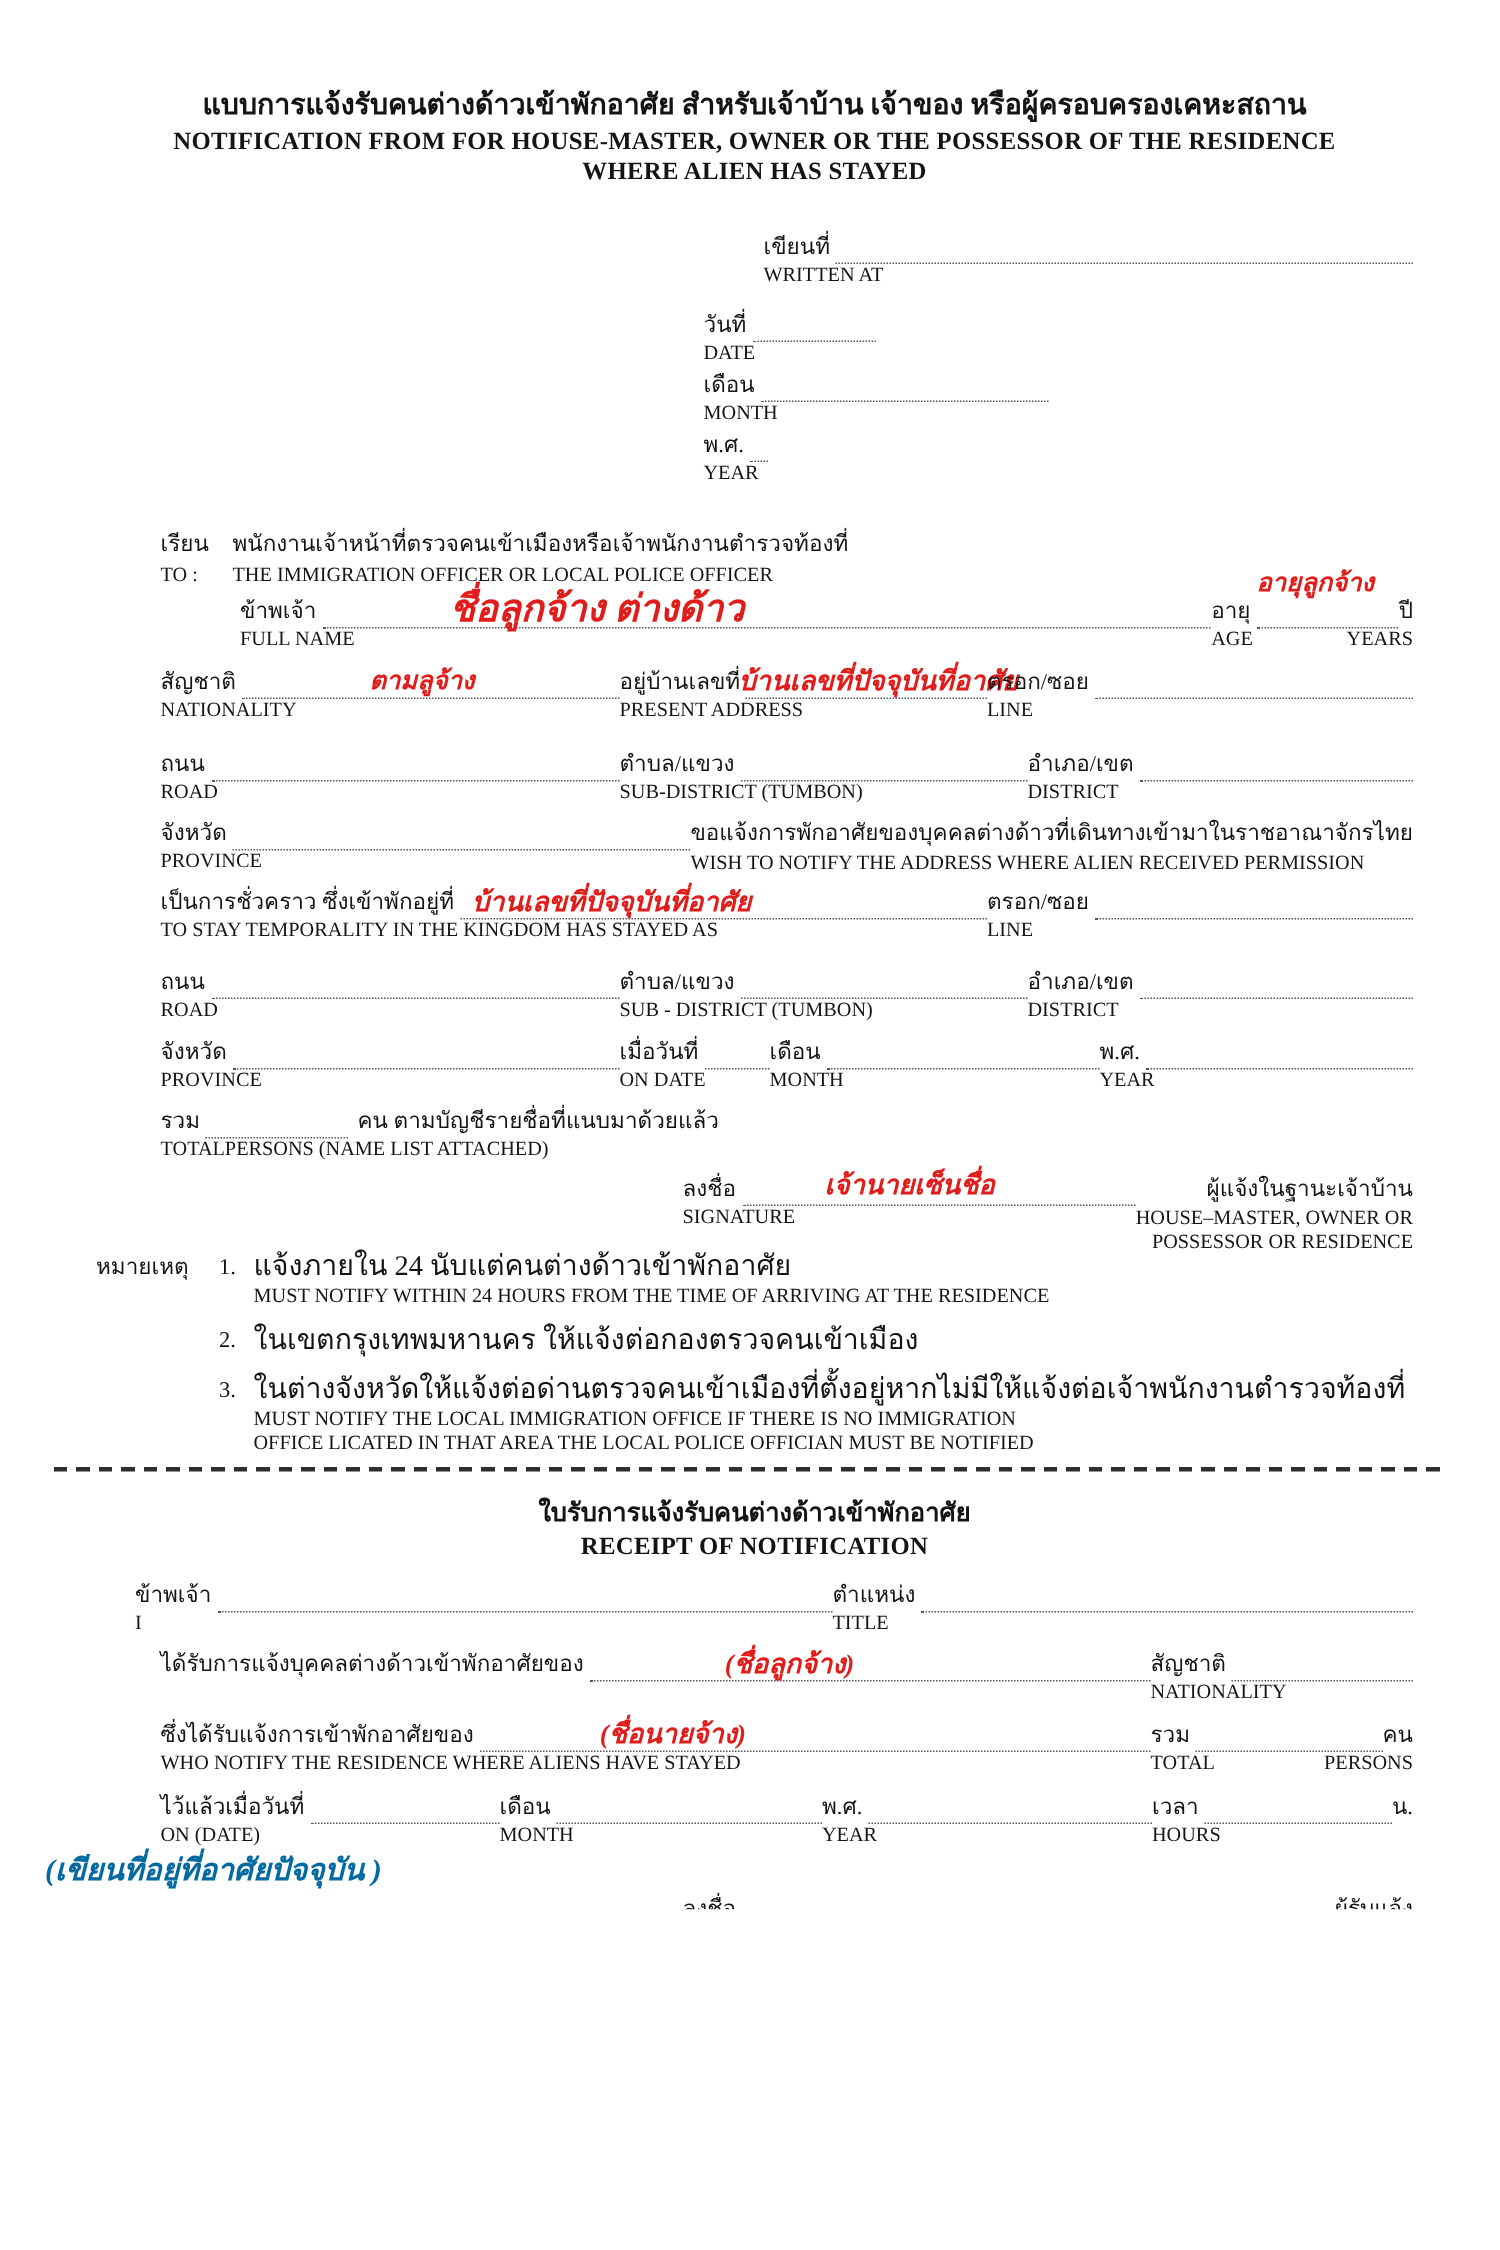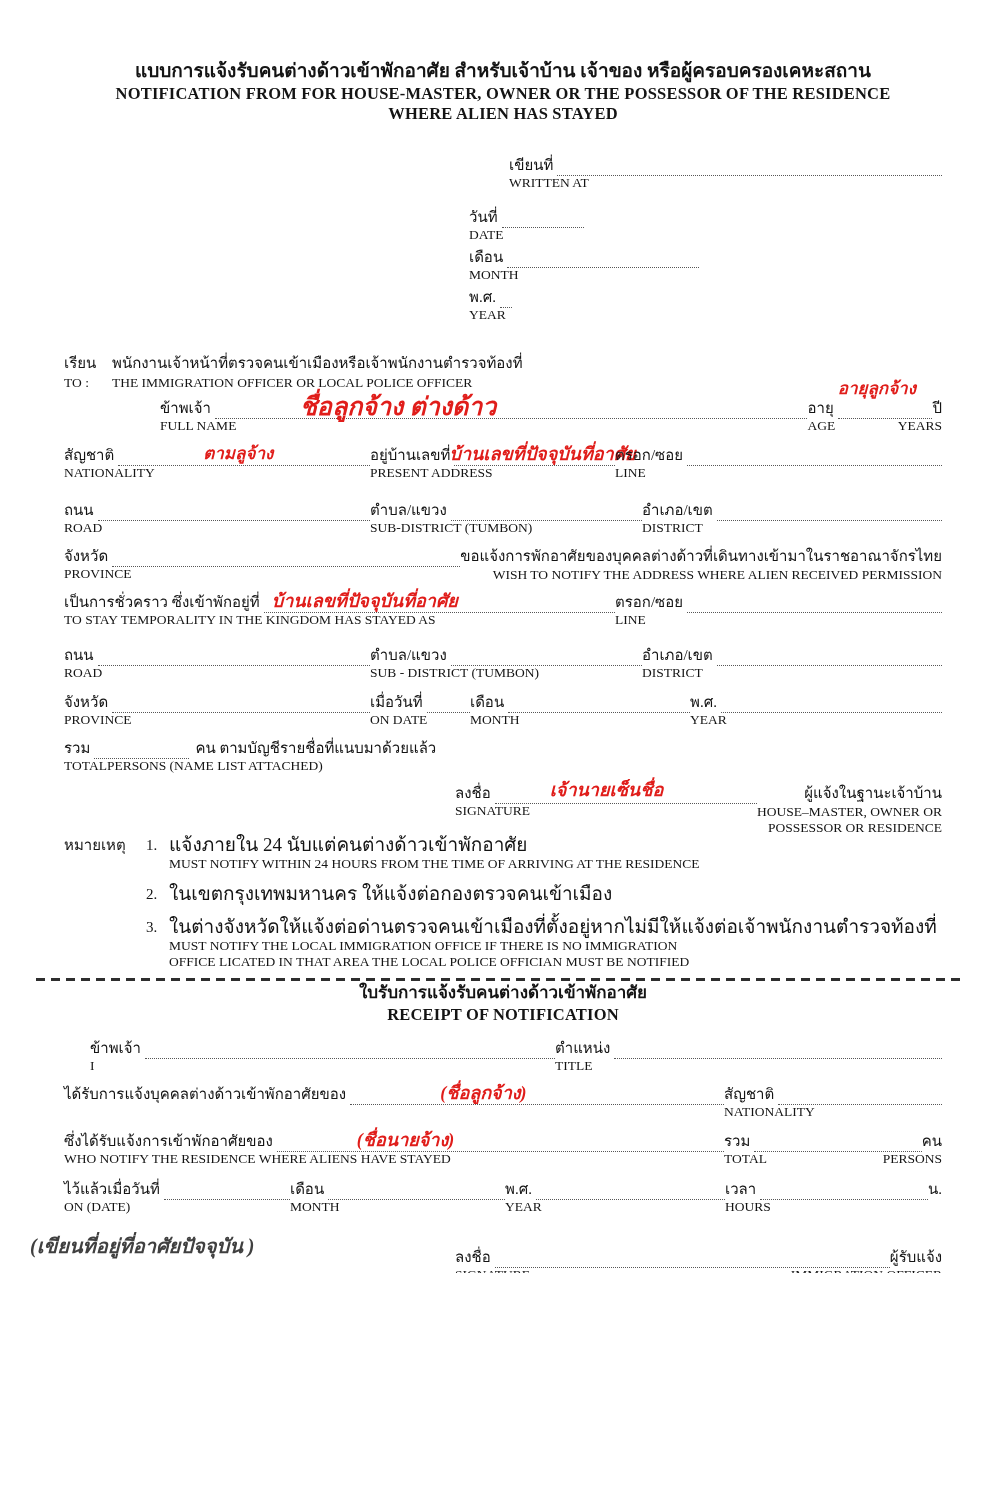--- a/index.html
+++ b/index.html
@@ -5,65 +5,65 @@
   html,body { margin:0; padding:0; background:#ffffff; }
   .page {
     position:relative; width:1000px; height:1273px; box-sizing:border-box;
     padding:58px 58px 0 64px; background:#fff; overflow:hidden;
     font-family:"Liberation Serif","DejaVu Serif",serif; color:#141414;
   }
   .center { text-align:center; }
   .title-th { font-size:19px; font-weight:bold; line-height:26px; }
   .title-en { font-size:16.5px; font-weight:bold; line-height:20px; letter-spacing:.2px; }
 
-  .row { display:flex; align-items:flex-start; }
+  .row { display:flex; align-items:flex-start;margin-left:43px; }
   .fld { display:flex; flex:1 1 auto; height:40px; min-width:0; }
   .fixed { flex:0 0 auto; }
   .lbl { position:relative; flex:0 0 auto; }
   .th  { font-size:15px; line-height:22px; white-space:nowrap; display:block; }
   .en  { position:absolute; left:0; top:21px; font-size:13.5px; line-height:16px; white-space:nowrap; }
   .lbl.r .en { left:auto; right:0; }
   .dots { flex:1 1 auto; border-bottom:1.6px dotted #575757; height:21px; position:relative; margin-left:4px; min-width:12px; }
   .note { position:absolute; bottom:2px; color:#e01d1a; font-weight:bold; font-style:italic; font-size:17px; line-height:18px; white-space:nowrap; }
-  .stack { display:flex; flex-direction:column; flex:0 0 auto;align-items:flex-end; }
+  .stack { display:flex; flex-direction:column; flex:0 0 auto; }
   .stack.r { align-items:flex-end; text-align:right; }
   .en2 { font-size:13.5px; line-height:16px; white-space:nowrap; display:block; }
 
   .to-row .lblcol { width:48px; flex:0 0 auto; }
   .to-row .en-inl { font-size:13.5px; line-height:17px; display:block; white-space:nowrap; }
 
   .notes { display:flex; margin-top:12px; }
   .notes .nlabel { width:82px; flex:0 0 auto; font-size:15px; line-height:22px; }
   .note-item { display:flex; margin-bottom:11px; }
   .note-item .num { width:23px; flex:0 0 auto; font-size:15px; line-height:22px; }
   .nth { display:block; font-size:19px; line-height:22px; white-space:nowrap; }
   .nen { display:block; font-size:13.5px; line-height:16px; white-space:nowrap; }
 
   .sep { margin:8px 0 0 -28px; width:930px; height:3px;
          background:repeating-linear-gradient(90deg,#2e2e2e 0 9px,transparent 9px 15px); }
 
-  .bottom-note { position:absolute; left:30px; top:1230px; color:#404040; font-weight:bold; font-style:italic; font-size:20px; white-space:nowrap; }
+  .bottom-note { position:absolute; left:30px; top:1230px; color:#0369a1; font-weight:bold; font-style:italic; font-size:20px; white-space:nowrap; }
   .red-dash { position:absolute; left:25px; height:3px;
               background:repeating-linear-gradient(90deg,#e8413e 0 7px,transparent 7px 11px); }
   .rd1 { top:1299px; width:292px; }
   .rd2 { top:1336px; width:297px; }
 
   .ml-writ { margin-left:445px; margin-top:30px; }
   .ml-date { margin-left:405px; margin-top:12px;flex-direction:column; }
   .mt-to   { margin-top:26px; }
   .mt-name { margin-top:6px; }  .ml-name { margin-left:96px; }
   .mt-nat  { margin-top:7px; }
   .mt-road1{ margin-top:15px; }
   .mt-prov1{ margin-top:6px; }
   .mt-stay { margin-top:6px; }
   .mt-road2{ margin-top:13px; }
   .mt-prov2{ margin-top:7px; }
   .mt-total{ margin-top:6px; }
   .mt-sign { margin-top:5px; } .ml-sign { margin-left:391px; }
-  .mt-rtitle { margin-top:0; }
+  .mt-rtitle { margin-top:16px; }
   .mt-ri   { margin-top:12px; } .ml-ri { margin-left:26px; }
   .mt-rrec { margin-top:6px; }
   .mt-rwho { margin-top:7px; }
   .mt-rdate{ margin-top:8px; }
   .mt-rsign{ margin-top:28px; }
 </style>
 </head>
 <body>
 
 <div class="page">

